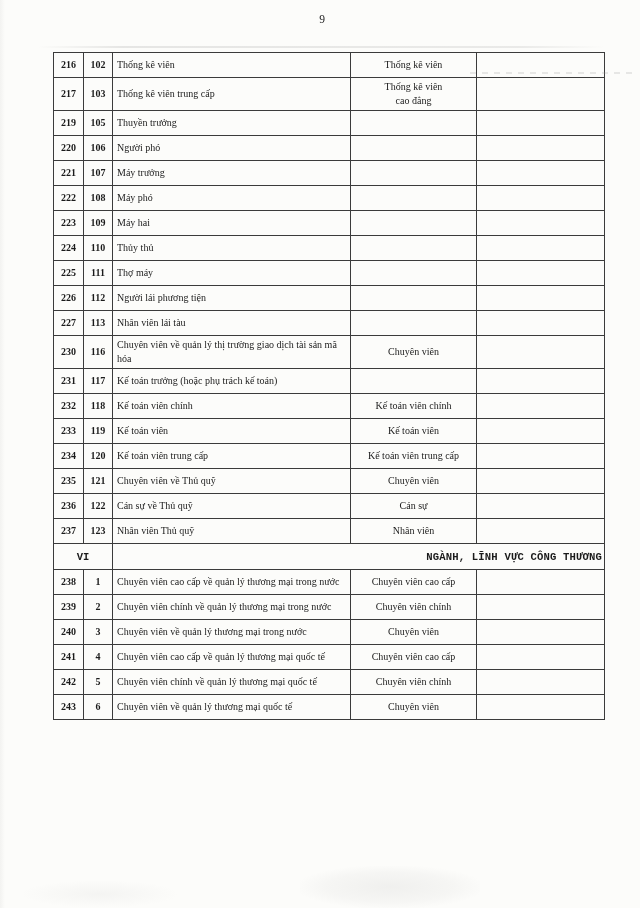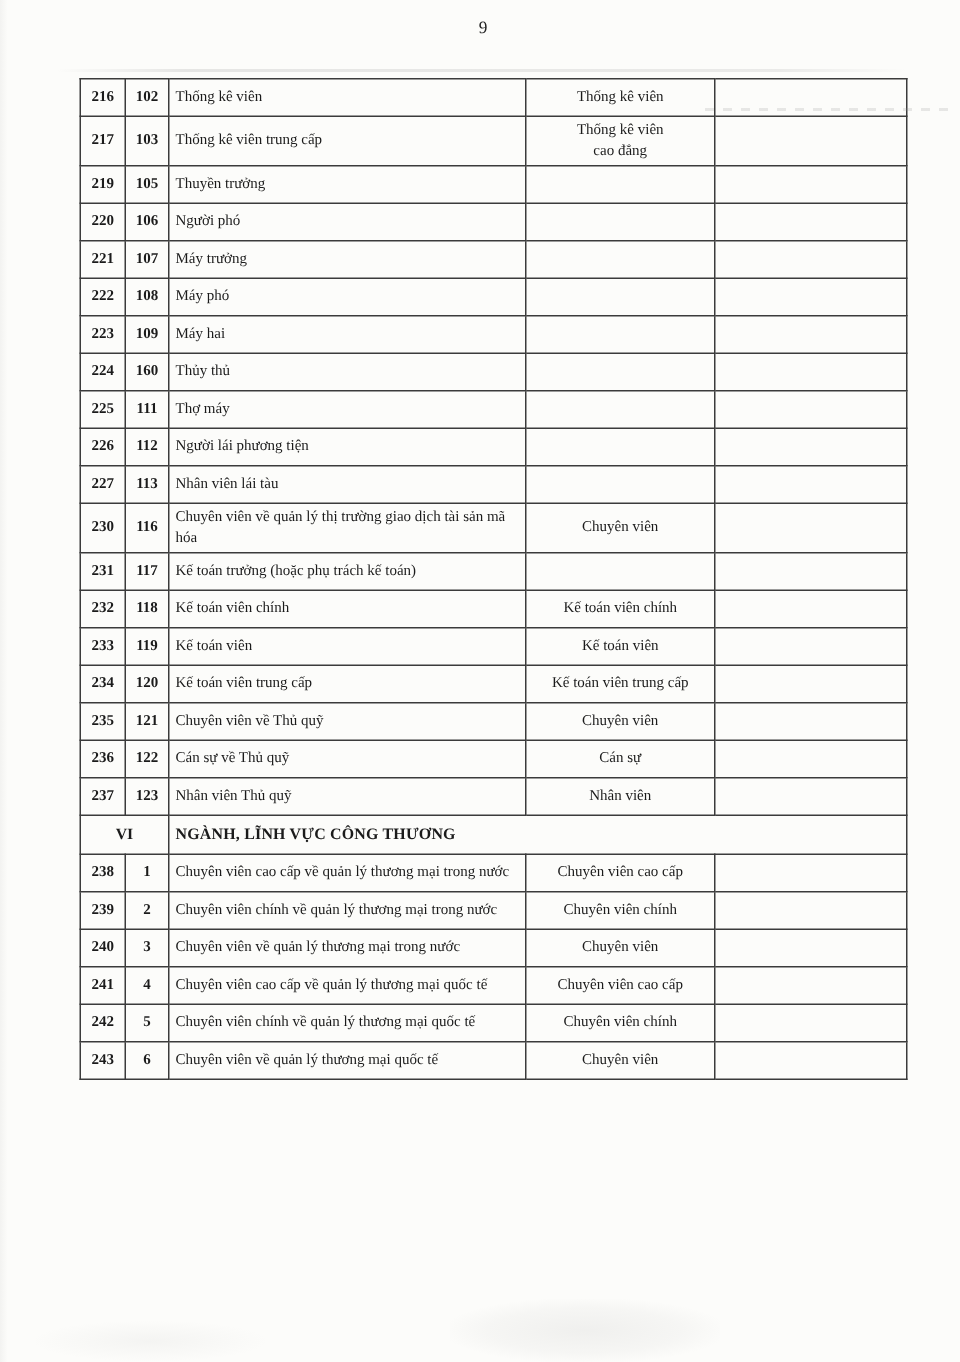--- a/index.html
+++ b/index.html
@@ -35,23 +35,23 @@
     padding: 2px 2px;
     overflow: hidden;
     color: #1b1b1b;
   }
   .doc-table tr { height: 25px; }
   tr.section-row { height: 26px; }
   td.c-no, td.c-sub { text-align: center; font-weight: bold; }
   td.c-title { text-align: left; padding: 2px 2px 2px 4px; }
   td.c-rank { text-align: center; white-space: pre-line; }
   td.c-note { }
-  tr.section-row td { font-weight: bold; }
+  tr.section-row td { font-weight: bold; font-family: Liberation Mono, monospace; }
   td.sec-no { text-align: center; font-size: 10.5px; }
-  td.sec-title { text-align: left; font-size: 10.6px; letter-spacing: 0.15px; padding-left: 4px; }
+  td.sec-title { text-align: right; font-size: 10.6px; letter-spacing: 0.15px; padding-left: 4px; }
 
   
   .artifact { position: absolute; pointer-events: none; }
   .streak-top {
     top: 46px; left: 38px; width: 566px; height: 2px;
     background: linear-gradient(90deg, rgba(160,160,160,0) 0%, rgba(150,150,150,0.22) 15%, rgba(150,150,150,0.18) 85%, rgba(160,160,160,0) 100%);
   }
   .streak-right {
     top: 72px; left: 470px; width: 165px; height: 2px;
     background: repeating-linear-gradient(90deg, rgba(140,140,140,0.35) 0px, rgba(140,140,140,0.35) 6px, rgba(140,140,140,0) 6px, rgba(140,140,140,0) 12px);
@@ -129,21 +129,21 @@
       </tr>
       <tr>
         <td class="c-no">223</td>
         <td class="c-sub">109</td>
         <td class="c-title">Máy hai</td>
         <td class="c-rank"></td>
         <td class="c-note"></td>
       </tr>
       <tr>
         <td class="c-no">224</td>
-        <td class="c-sub">160</td>
+        <td class="c-sub">110</td>
         <td class="c-title">Thủy thủ</td>
         <td class="c-rank"></td>
         <td class="c-note"></td>
       </tr>
       <tr>
         <td class="c-no">225</td>
         <td class="c-sub">111</td>
         <td class="c-title">Thợ máy</td>
         <td class="c-rank"></td>
         <td class="c-note"></td>

